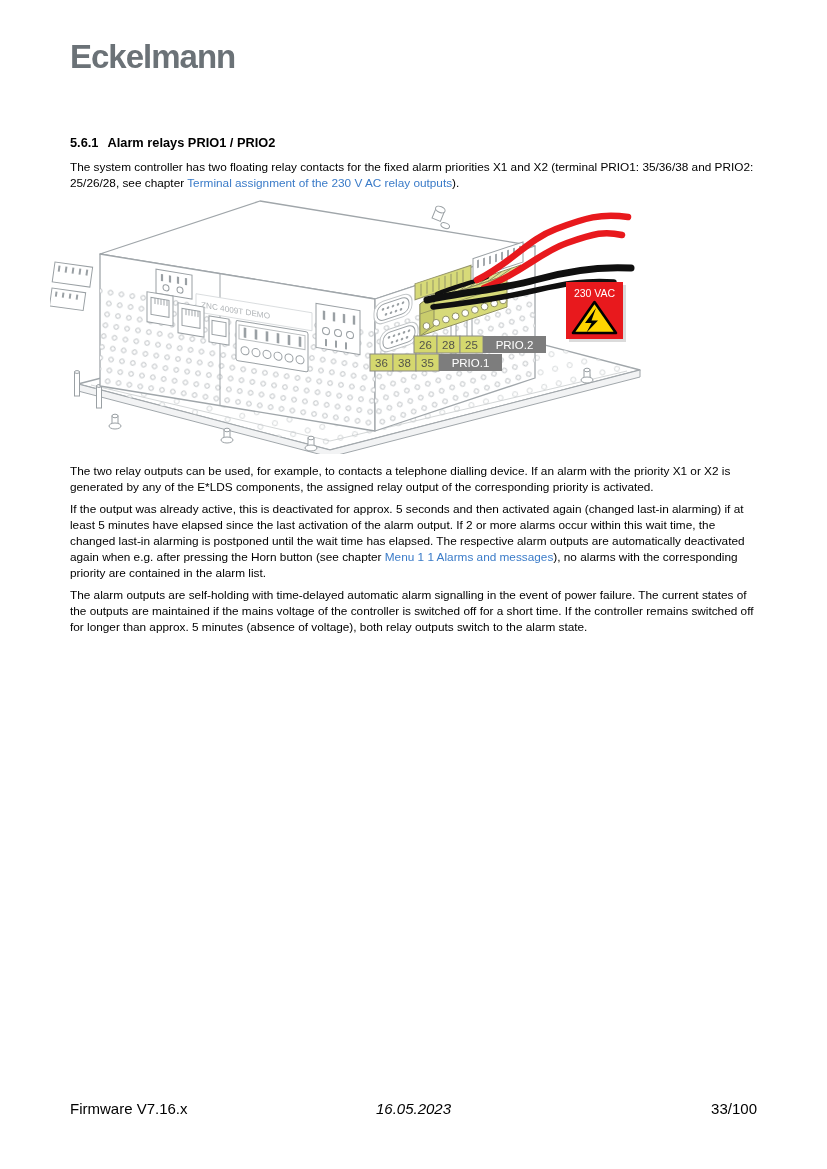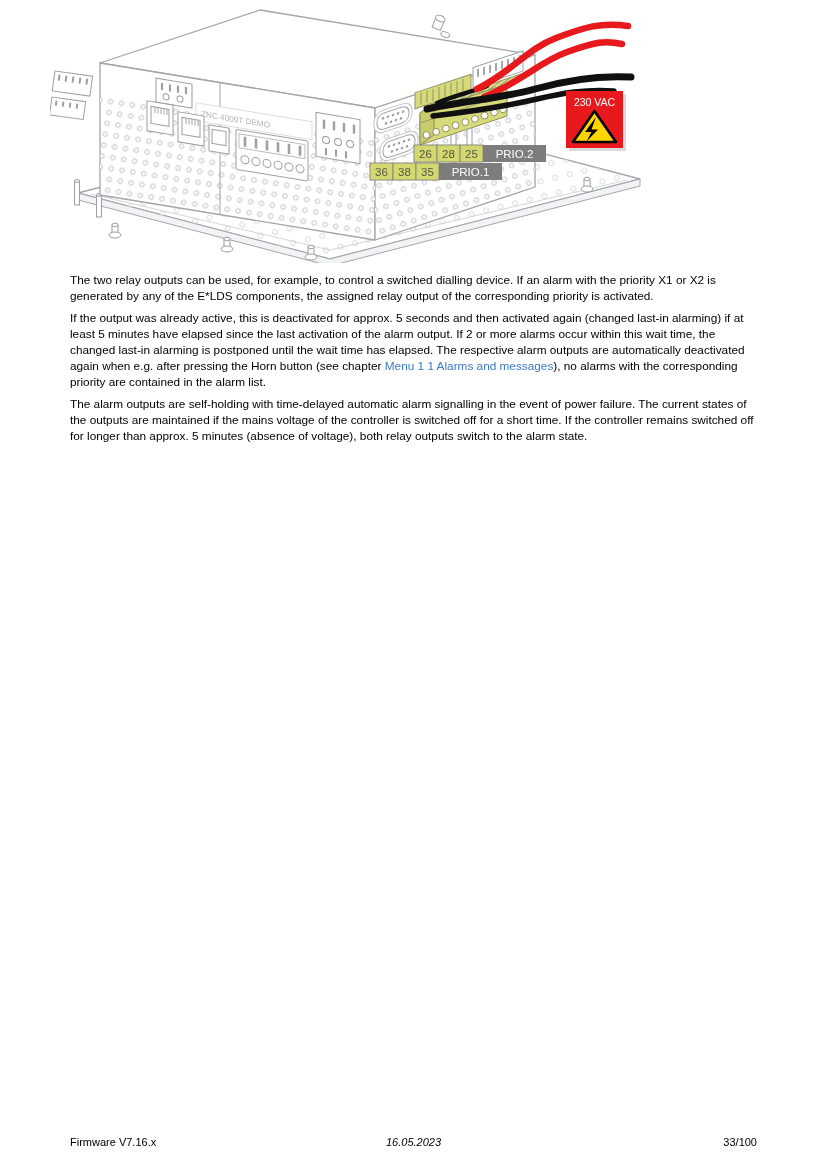--- a/index.html
+++ b/index.html
@@ -14,33 +14,36 @@
   }
   .heading{margin:62px 0 0;font-size:12.8px;font-weight:bold;}
   .heading .num{margin-right:9px;}
   p.body{font-size:11.8px;line-height:16px;margin:0 0 6px;}
   p.first{margin-top:9px;}
   .doclink{color:#3a7bc8;}
   .figure{position:relative;height:262px;margin:6px 0 4px;}
   .figure svg{position:absolute;left:-20px;top:2px;}
   svg text{font-family:"Liberation Sans","DejaVu Sans",sans-serif;}
   .footer{
-    position:absolute;top:1100px;left:70px;right:70px;display:flex;font-size:11px;margin-top:36px;
+    position:absolute;top:1100px;left:70px;right:70px;display:flex;font-size:15px;
   }
   .footer .l{flex:1;text-align:left;}
   .footer .c{flex:1;text-align:center;font-style:italic;}
   .footer .r{flex:1;text-align:right;}
 </style>
 </head>
 <body>
 
 <div class="content">
 
-
-
+  <div class="logo">Eckelmann</div>
+
+  <h1 class="heading"><span class="num">5.6.1</span><span>Alarm relays PRIO1 / PRIO2</span></h1>
+
+  <p class="body first"><span>The system controller has two floating relay contacts for the fixed alarm priorities X1 and X2 (terminal PRIO1: 35/36/38 and PRIO2: 25/26/28, see chapter </span><span class="doclink">Terminal assignment of the 230 V AC relay outputs</span><span>).</span></p>
 
   <div class="figure">
     <svg width="595" height="255" viewBox="-25 -5 595 255">
       <defs>
         <pattern id="holesA" width="11" height="11" patternUnits="userSpaceOnUse" patternTransform="rotate(9)">
           <circle cx="5" cy="5" r="2.3" fill="#ffffff" stroke="#b6babd" stroke-width="0.9"></circle>
         </pattern>
         <pattern id="holesB" width="11" height="11" patternUnits="userSpaceOnUse" patternTransform="rotate(-18)">
           <circle cx="5" cy="5" r="2.3" fill="#ffffff" stroke="#b6babd" stroke-width="0.9"></circle>
         </pattern>
@@ -252,21 +255,21 @@
         <rect x="341" y="150" width="23" height="17" fill="#d5d86e" stroke="#8a8a84"></rect>
         <rect x="364" y="150" width="63" height="17" fill="#7d7d7d"></rect>
         <text x="306.5" y="163" text-anchor="middle" fill="#54544a">36</text>
         <text x="329.5" y="163" text-anchor="middle" fill="#54544a">38</text>
         <text x="352.5" y="163" text-anchor="middle" fill="#54544a">35</text>
         <text x="395.5" y="163" text-anchor="middle" fill="#ffffff">PRIO.1</text>
       </g>
     </svg>
   </div>
 
-  <p class="body"><span>The two relay outputs can be used, for example, to control a switched dialling device. If an alarm with the priority X1 or X2 is generated by any of the E*LDS components, the assigned relay output of the corresponding priority is activated.</span></p>
+  <p class="body"><span>The two relay outputs can be used, for example, to contacts a telephone dialling device. If an alarm with the priority X1 or X2 is generated by any of the E*LDS components, the assigned relay output of the corresponding priority is activated.</span></p>
   <p class="body"><span>If the output was already active, this is deactivated for approx. 5 seconds and then activated again (changed last-in alarming) if at least 5 minutes have elapsed since the last activation of the alarm output. If 2 or more alarms occur within this wait time, the changed last-in alarming is postponed until the wait time has elapsed. The respective alarm outputs are automatically deactivated again when e.g. after pressing the Horn button (see chapter </span><span class="doclink">Menu 1 1 Alarms and messages</span><span>), no alarms with the corresponding priority are contained in the alarm list.</span></p>
   <p class="body"><span>The alarm outputs are self-holding with time-delayed automatic alarm signalling in the event of power failure. The current states of the outputs are maintained if the mains voltage of the controller is switched off for a short time. If the controller remains switched off for longer than approx. 5 minutes (absence of voltage), both relay outputs switch to the alarm state.</span></p>
 
 </div>
 
 <div class="footer">
   <span class="l">Firmware V7.16.x</span>
   <span class="c">16.05.2023</span>
   <span class="r">33/100</span>
 </div>

